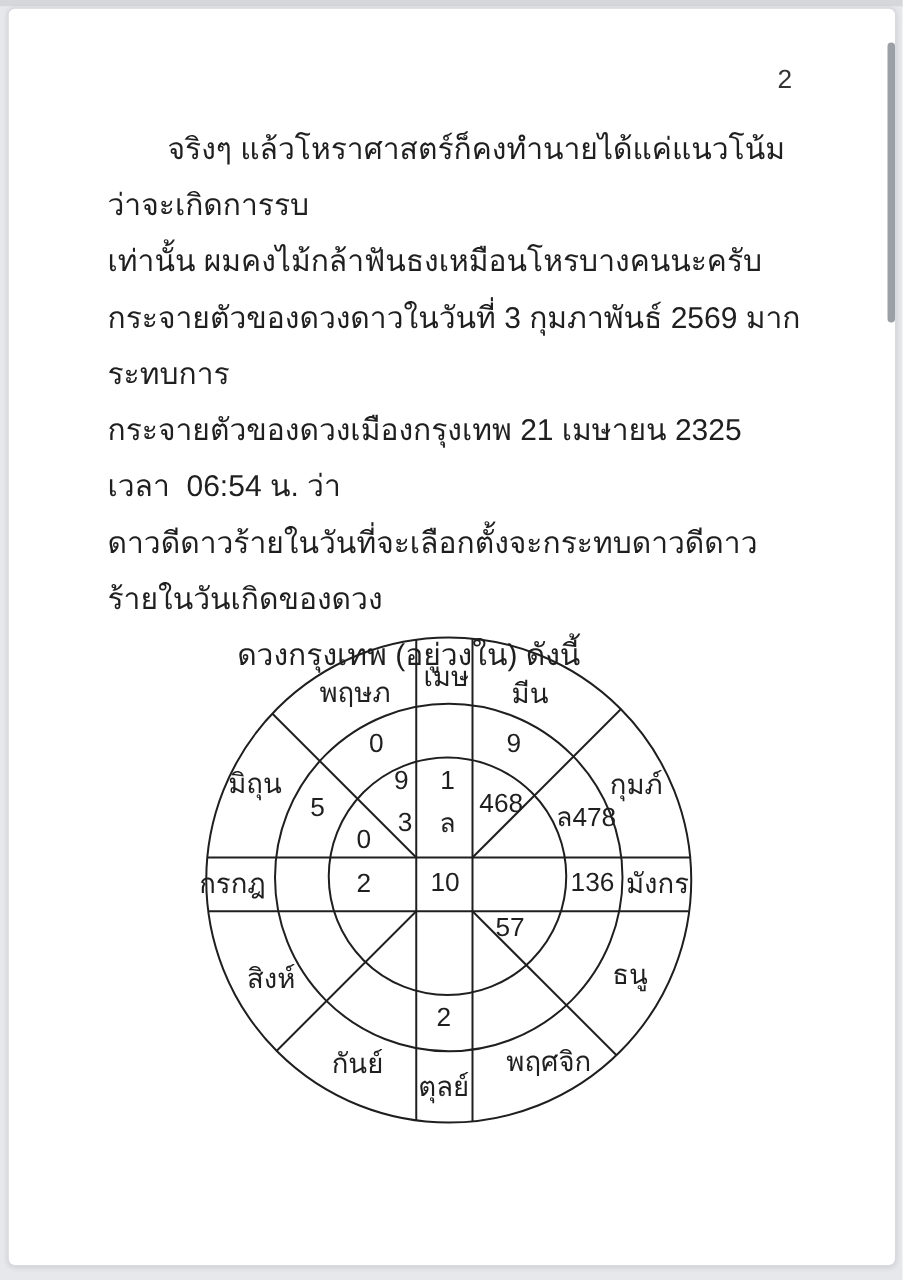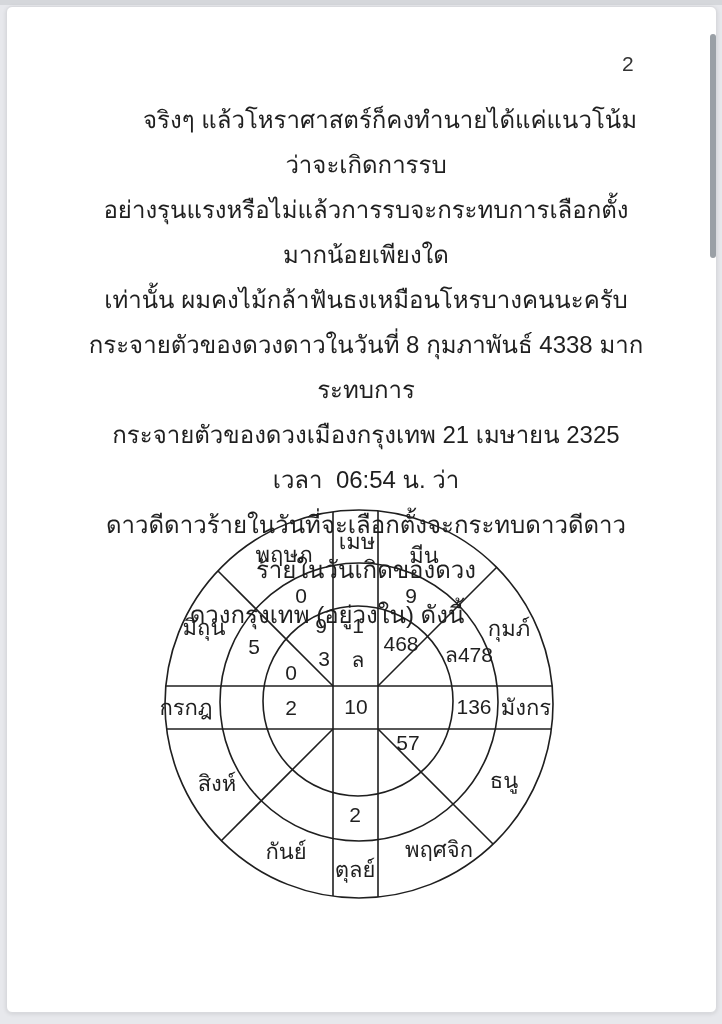--- a/index.html
+++ b/index.html
@@ -23,21 +23,21 @@
     box-shadow:0 1px 4px rgba(0,0,0,0.10);
   }
   .page-number{
     position:absolute;left:615px;top:45px;
     font-size:21px;color:#333;
   }
   .text-block{
     position:absolute;left:79px;top:90px;width:560px;
     font-size:24px;line-height:45px;color:#1f1f1f;
   }
-  .line{white-space:pre-wrap;text-align:center;}
+  .line{white-space:pre-wrap;}
   .line.indent{text-indent:48px;}
   .line.center{text-align:center;width:482px;}
   .chart{
     position:absolute;left:137px;top:482px;width:430px;height:430px;
   }
   .chart .stroke{fill:none;stroke:#1f1f1f;stroke-width:1.6;}
   .chart text{
     fill:#1f1f1f;
     text-anchor:middle;
     dominant-baseline:central;
@@ -54,23 +54,22 @@
 <body>
 
 <div class="screen">
   <div class="top-strip"></div>
 
   <div class="page">
     <div class="page-number">2</div>
 
     <div class="text-block">
       <div class="line indent">จริงๆ แล้วโหราศาสตร์ก็คงทำนายได้แค่แนวโน้มว่าจะเกิดการรบ</div>
-      <div class="line">อย่างรุนแรงหรือไม่แล้วการรบจะกระทบการเลือกตั้งมากน้อยเพียงใด</div>
       <div class="line">เท่านั้น ผมคงไม้กล้าฟันธงเหมือนโหรบางคนนะครับ</div>
-      <div class="line">กระจายตัวของดวงดาวในวันที่ 8 กุมภาพันธ์ 4338 มากระทบการ</div>
+      <div class="line">กระจายตัวของดวงดาวในวันที่ 3 กุมภาพันธ์ 2569 มากระทบการ</div>
       <div class="line">กระจายตัวของดวงเมืองกรุงเทพ 21 เมษายน 2325 เวลา  06:54 น. ว่า</div>
       <div class="line">ดาวดีดาวร้ายในวันที่จะเลือกตั้งจะกระทบดาวดีดาวร้ายในวันเกิดของดวง</div>
       <div class="line center">ดวงกรุงเทพ (อยู่วงใน) ดังนี้</div>
     </div>
 
     <svg class="chart" viewBox="0 0 430 430">
 
       <circle class="stroke" cx="215" cy="215" r="194"></circle>
       <circle class="stroke" cx="215" cy="213" r="139"></circle>
       <circle class="stroke" cx="214" cy="212" r="95"></circle>

